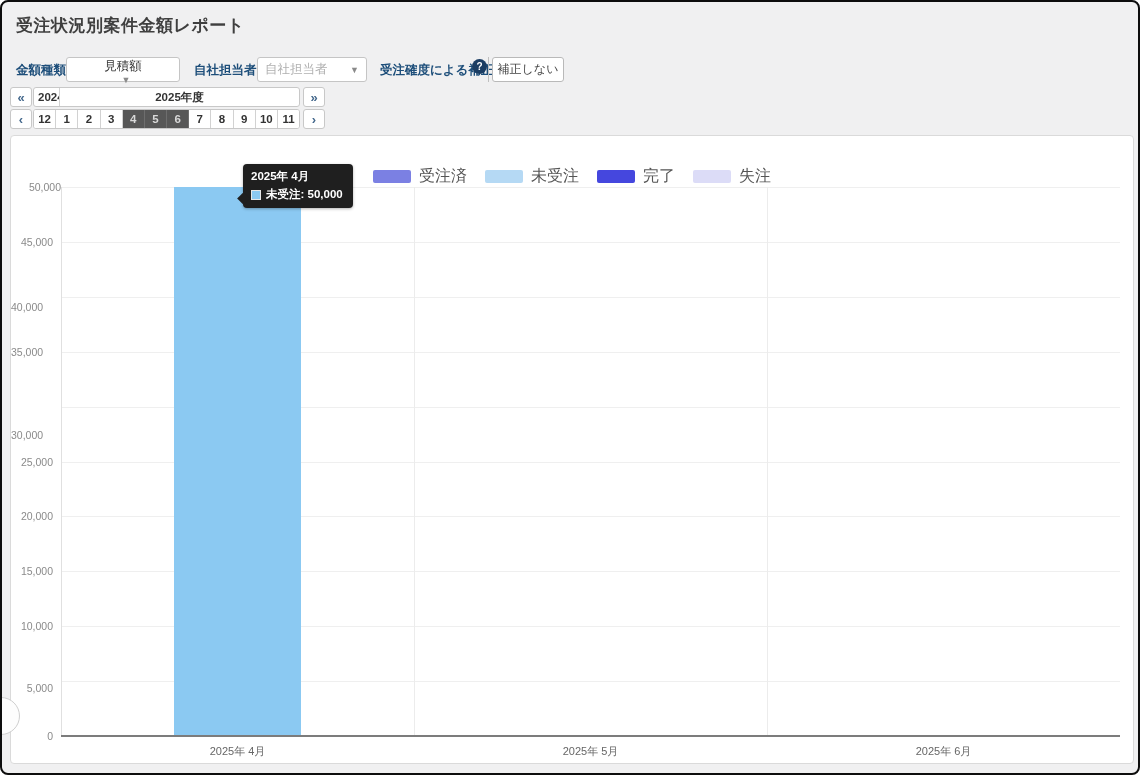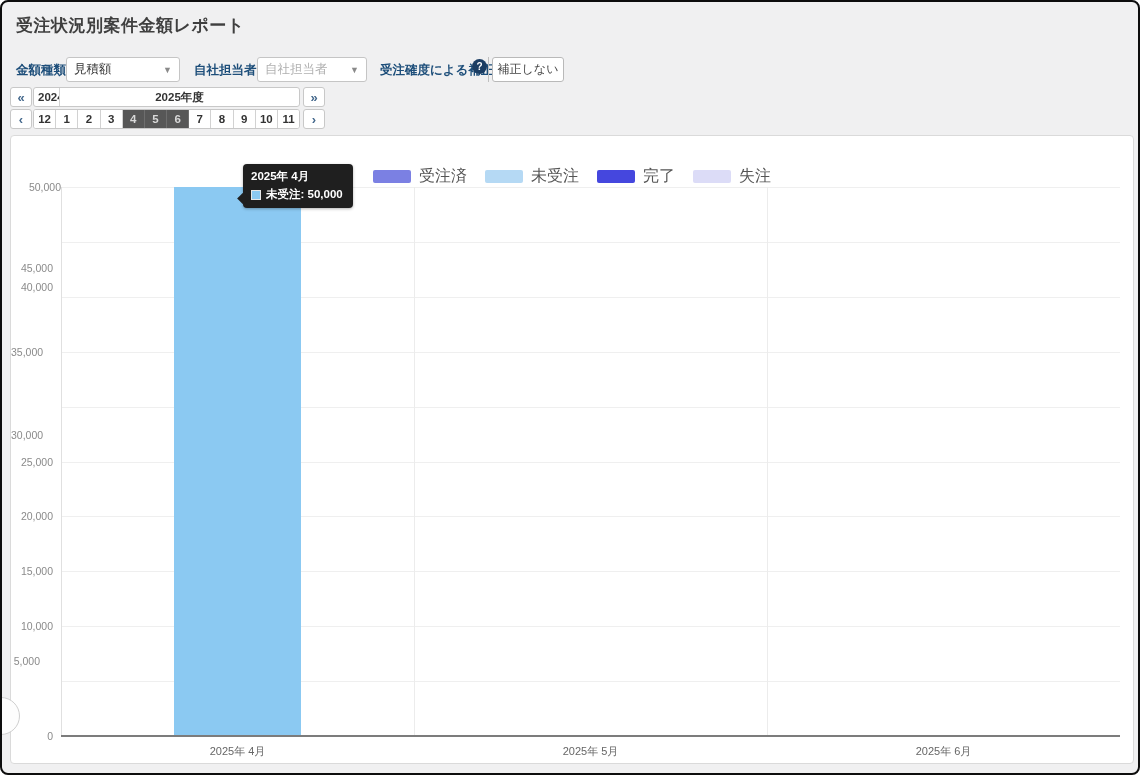--- a/index.html
+++ b/index.html
@@ -133,21 +133,21 @@
   }
 </style>
 </head>
 <body>
 
 <div class="window">
 
   <div class="page-title">受注状況別案件金額レポート</div>
 
   <div class="filter-label" style="left:14px;">金額種類</div>
-  <div class="select-box" style="left:64px; width:114px;">
+  <div class="select-box" style="left:64px; width:114px;flex-direction:column;">
     <span>見積額</span>
     <span class="caret">▼</span>
   </div>
 
   <div class="filter-label" style="left:192px;">自社担当者</div>
   <div class="select-box" style="left:255px; width:110px;">
     <span class="ph">自社担当者</span>
     <span class="caret">▼</span>
   </div>
 
@@ -195,37 +195,37 @@
           <span class="legend-label">完了</span>
         </div>
         <div class="legend-item">
           <span class="legend-swatch" style="background: rgb(220, 220, 247);"></span>
           <span class="legend-label">失注</span>
         </div>
       </div>
     <div id="plot">
         <div class="ytick" style="left: 0px; top: 594px; width: 42px; position: absolute;">0</div>
         <div class="gridline-h" style="left: 50px; top: 545.1px; width: 1059px; position: absolute;"></div>
-        <div class="ytick" style="left: 0px; top: 519px; width: 29px; position: absolute;">5,000</div>
+        <div class="ytick" style="left: 0px; top: 546px; width: 42px; position: absolute;">5,000</div>
         <div class="gridline-h" style="left: 50px; top: 490.2px; width: 1059px; position: absolute;"></div>
         <div class="ytick" style="left: 0px; top: 484.2px; width: 42px; position: absolute;">10,000</div>
         <div class="gridline-h" style="left: 50px; top: 435.3px; width: 1059px; position: absolute;"></div>
         <div class="ytick" style="left: 0px; top: 429.3px; width: 42px; position: absolute;">15,000</div>
         <div class="gridline-h" style="left: 50px; top: 380.4px; width: 1059px; position: absolute;"></div>
         <div class="ytick" style="left: 0px; top: 374.4px; width: 42px; position: absolute;">20,000</div>
         <div class="gridline-h" style="left: 50px; top: 325.5px; width: 1059px; position: absolute;"></div>
         <div class="ytick" style="left: 0px; top: 319.5px; width: 42px; position: absolute;">25,000</div>
         <div class="gridline-h" style="left: 50px; top: 270.6px; width: 1059px; position: absolute;"></div>
         <div class="ytick" style="left: 0px; top: 264.6px; width: 22px; position: absolute; margin-top: 28px;">30,000</div>
         <div class="gridline-h" style="left: 50px; top: 215.7px; width: 1059px; position: absolute;"></div>
         <div class="ytick" style="left: 0px; top: 209.7px; width: 18px; position: absolute;">35,000</div>
         <div class="gridline-h" style="left: 50px; top: 160.8px; width: 1059px; position: absolute;"></div>
-        <div class="ytick" style="left: 0px; top: 145px; width: 42px; position: absolute;">40,000</div>
+        <div class="ytick" style="left: 0px; top: 165px; width: 24px; position: absolute;">40,000</div>
         <div class="gridline-h" style="left: 50px; top: 105.9px; width: 1059px; position: absolute;"></div>
-        <div class="ytick" style="left: 0px; top: 99.9px; width: 42px; position: absolute; margin-top: 26px;">45,000</div>
+        <div class="ytick" style="left: 0px; top: 99.9px; width: 42px; position: absolute;">45,000</div>
         <div class="gridline-h" style="left: 50px; top: 51px; width: 1059px; position: absolute;"></div>
         <div class="ytick" style="left: 0px; top: 45px; width: 42px; position: absolute; margin-left: 8px;">50,000</div>
         <div class="gridline-v" style="left: 403px; top: 51px; height: 549px; position: absolute;"></div>
         <div class="gridline-v" style="left: 756px; top: 51px; height: 549px; position: absolute;"></div>
         <div class="y-axis-line" style="left: 50px; top: 51px; height: 549px; position: absolute;"></div>
         <div class="bar" style="left: 163px; top: 51px; width: 127px; height: 549px; background: rgb(139, 201, 242); position: absolute;"></div>
         <div class="xtick" style="left: 156.5px; top: 608px; width: 140px; position: absolute;">2025年 4月</div>
         <div class="xtick" style="left: 509.5px; top: 608px; width: 140px; position: absolute;">2025年 5月</div>
         <div class="xtick" style="left: 862.5px; top: 608px; width: 140px; position: absolute;">2025年 6月</div>
         <div class="x-axis-line" style="left: 50px; top: 599px; width: 1059px; position: absolute;"></div>

